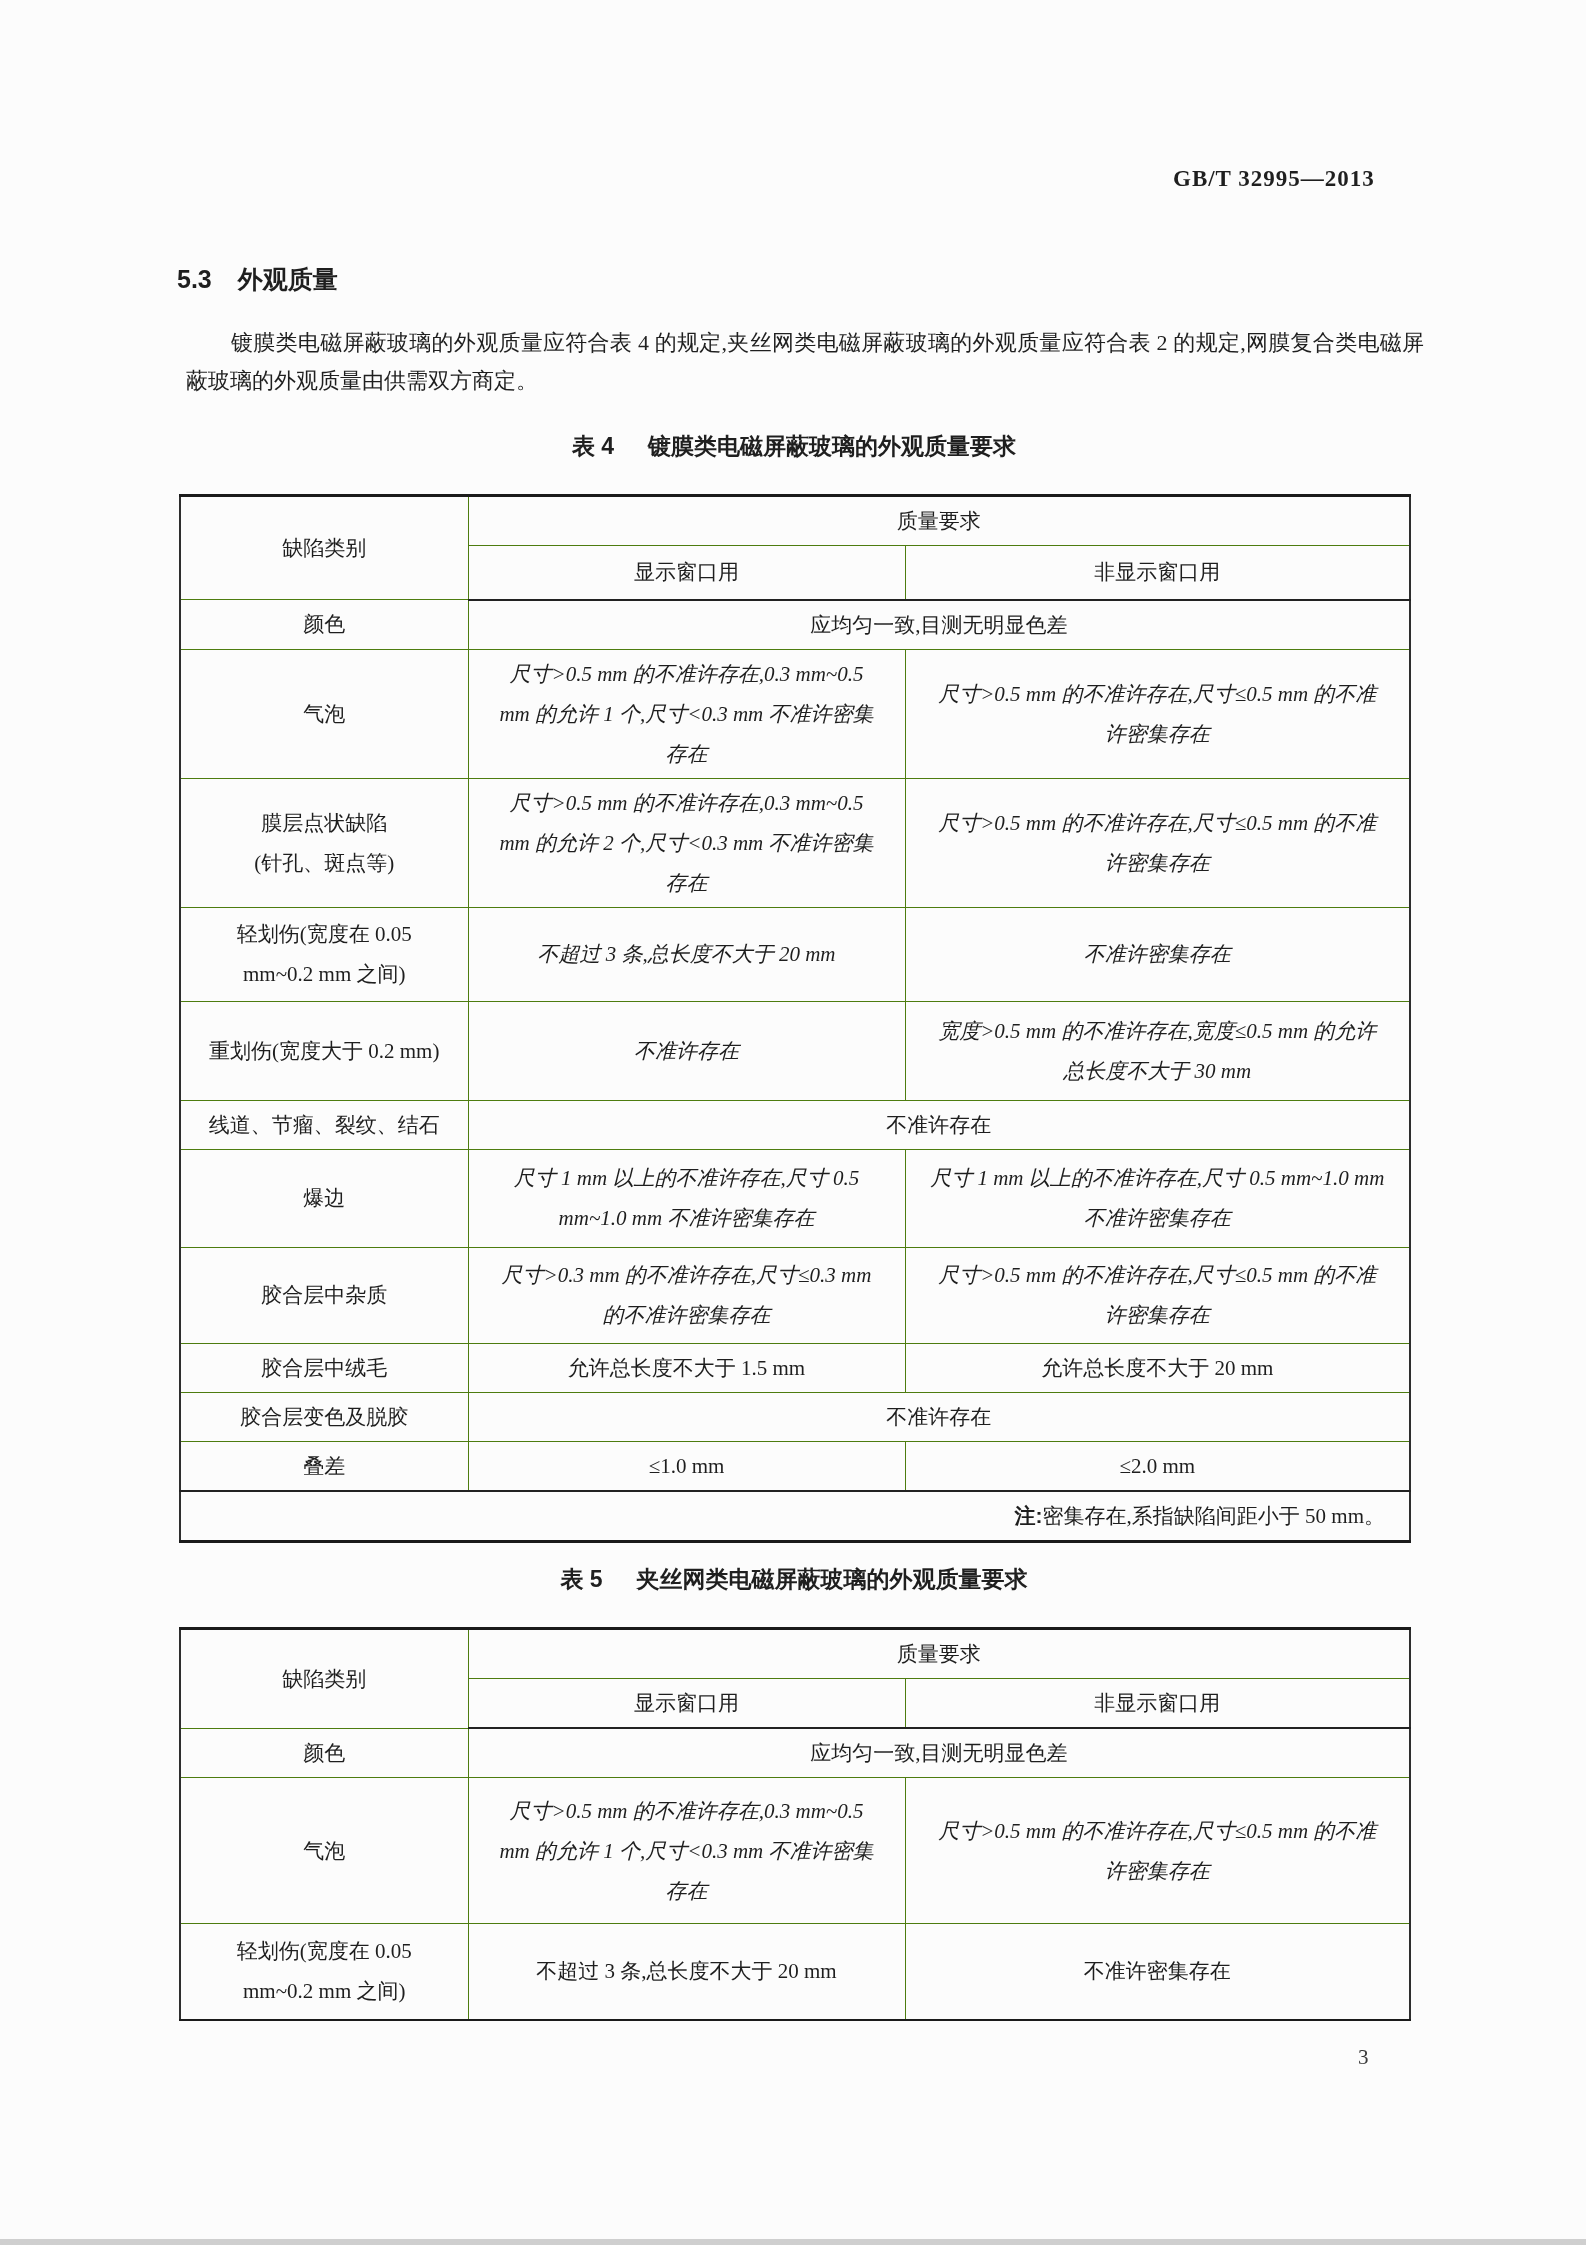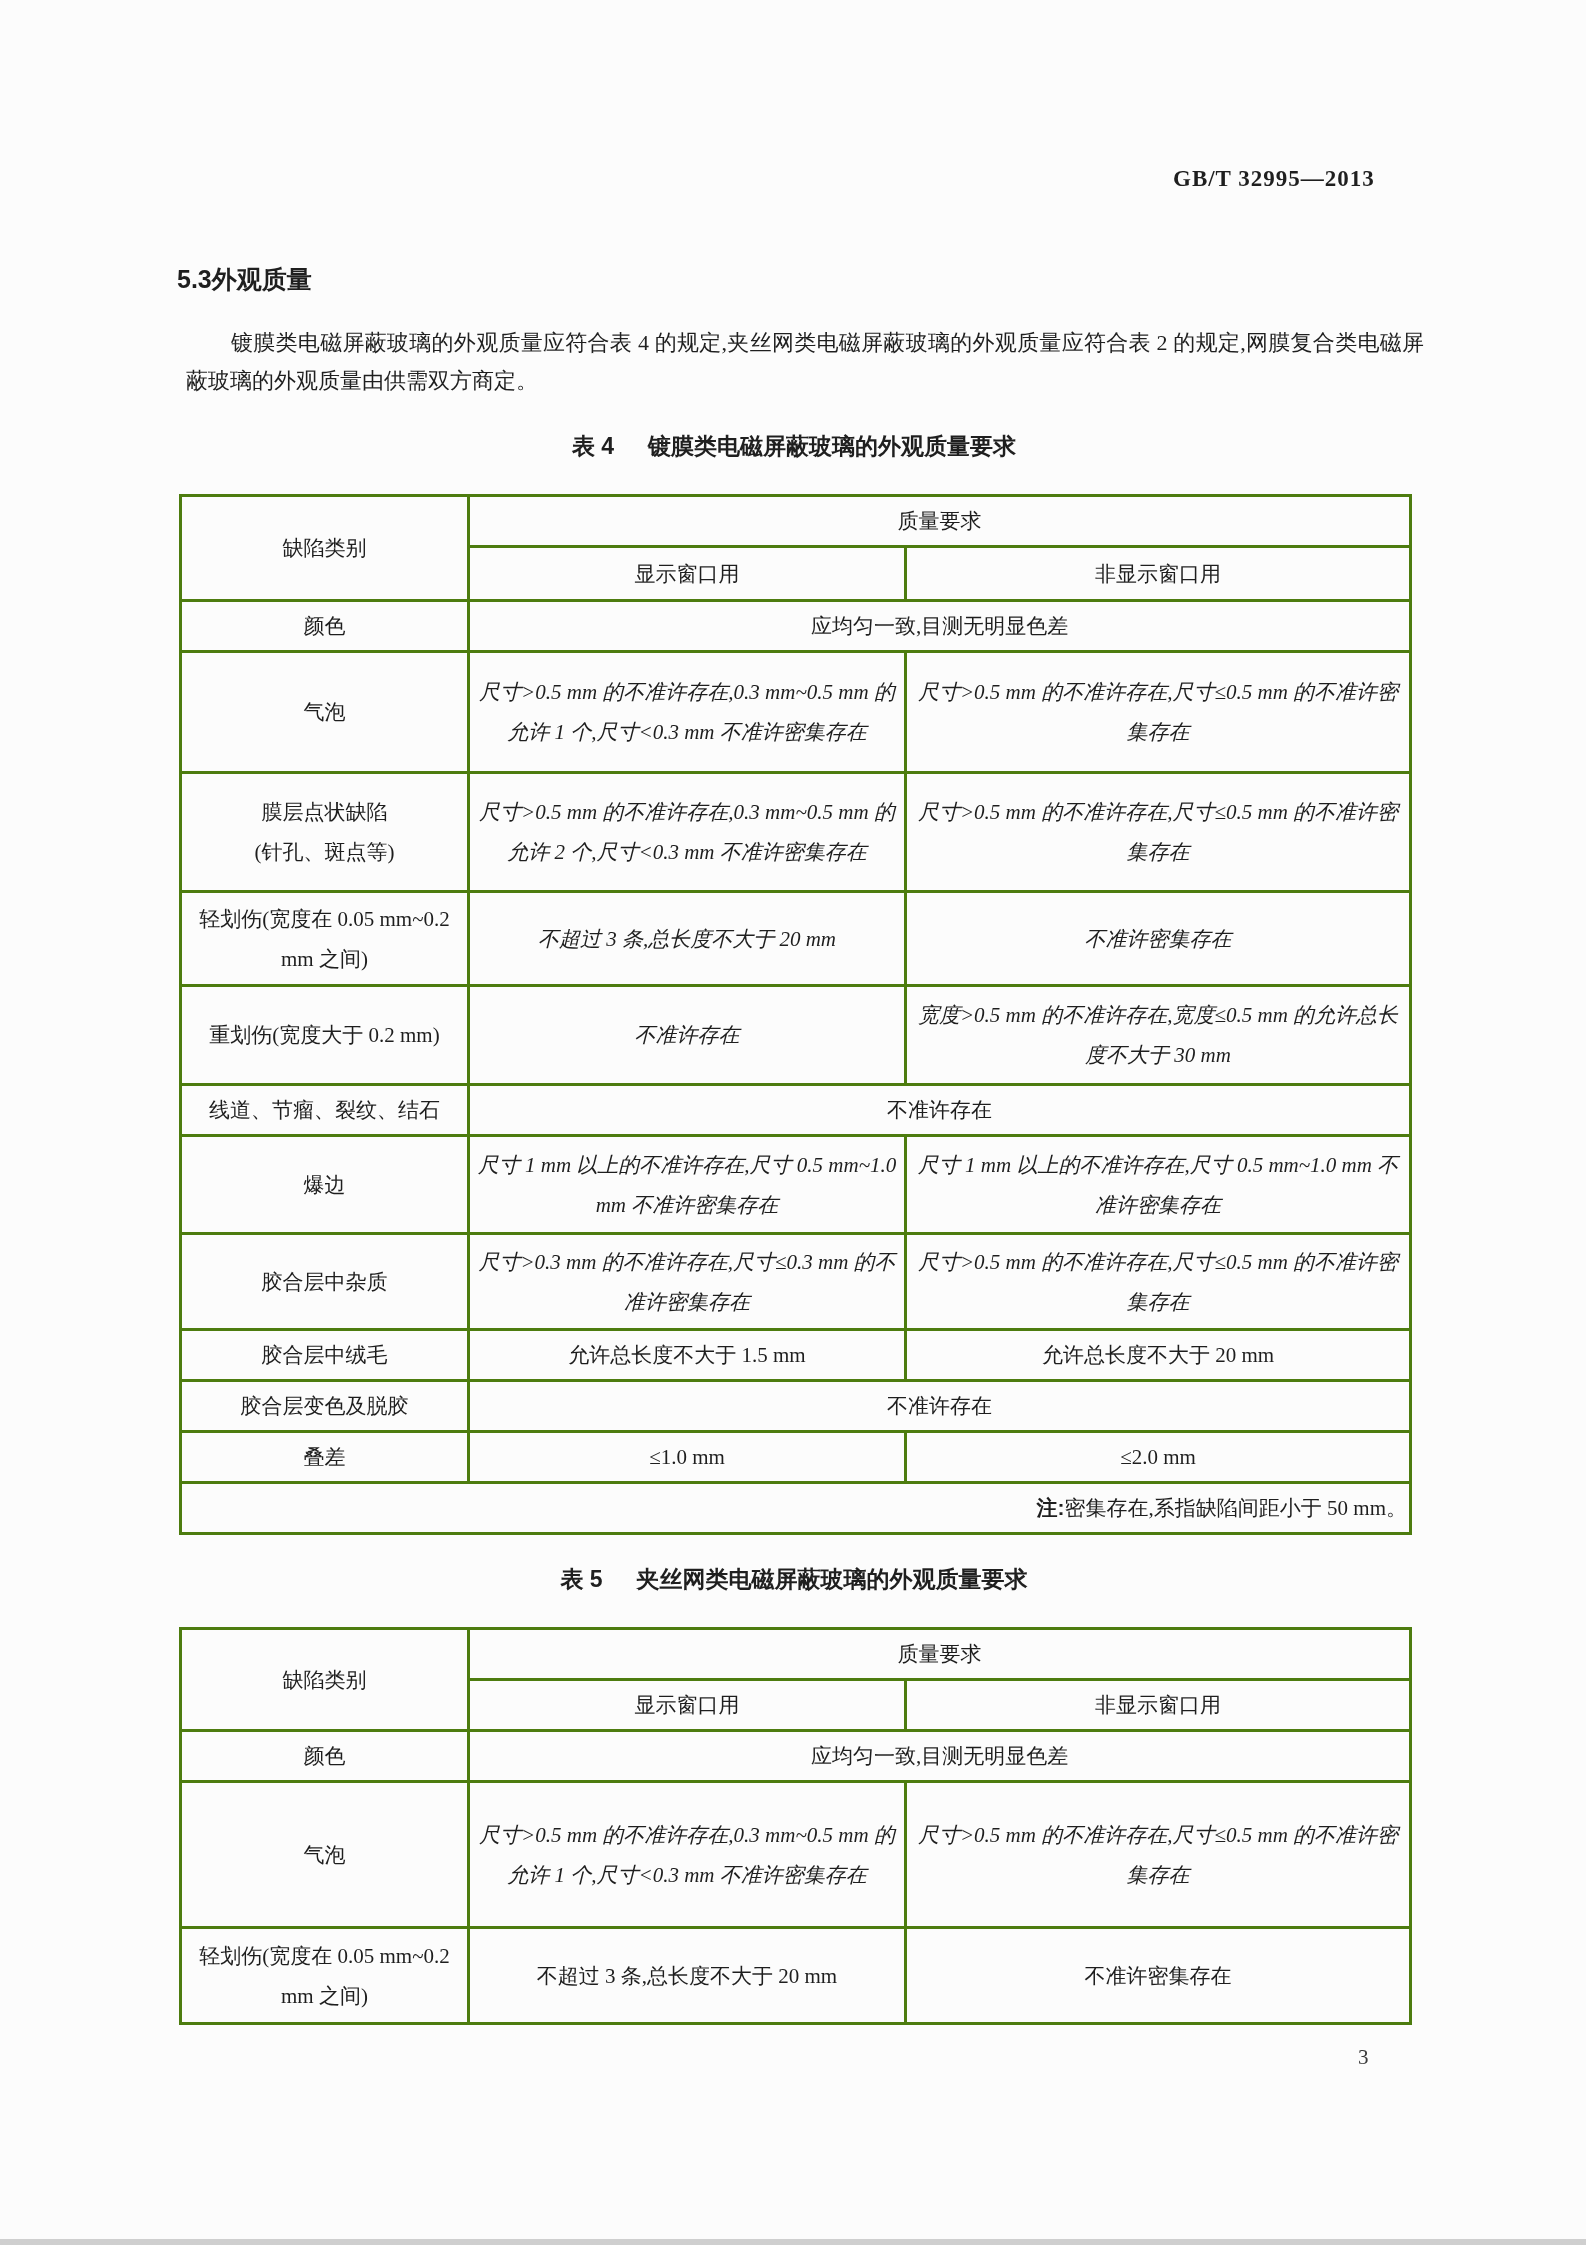--- a/index.html
+++ b/index.html
@@ -4,37 +4,37 @@
 <style>
   html,body{margin:0;padding:0;}
   body{width:1586px;height:2245px;position:relative;background:#fcfcfc;
        font-family:"Liberation Serif","DejaVu Serif",serif;color:#1f1f1f;}
   .abs{position:absolute;}
   .sans{font-family:"Liberation Sans","DejaVu Sans",sans-serif;}
 
   #header-code{top:166px;left:1173px;font-size:23px;font-weight:bold;letter-spacing:1px;}
 
   #section-heading{top:263px;left:177px;font-size:25px;font-weight:bold;}
-  #section-heading .num{}
+  #section-heading .num{margin-right:26px;}
 
   #paragraph{top:324px;left:186px;width:1238px;font-size:22px;line-height:38px;
              text-align:justify;text-indent:45px;}
 
   .tbl-title{width:1230px;left:179px;text-align:center;font-size:23px;font-weight:bold;}
   #table4-title{top:431px;}
   #table5-title{top:1564px;}
   .tbl-title .tno{margin-right:34px;}
 
   table.gb{border-collapse:collapse;table-layout:fixed;width:1230px;
            border-top:3px solid #1b1b1b;border-bottom:3px solid #1b1b1b;
            border-left:2px solid #2e2e2e;border-right:2px solid #2e2e2e;}
   #table4{top:494px;left:179px;}
   #table5{top:1627px;left:179px;}
-  table.gb td{border:3px solid #4d7c0f;font-size:21px;color:#1e1e1e;
-              vertical-align:middle;padding:4px 2px;line-height:40px;
+  table.gb td{border:1px solid #4d7c0f;font-size:21px;color:#1e1e1e;
+              vertical-align:middle;padding:4px 24px;line-height:40px;
               white-space:pre-line;}
   table.gb td.c{text-align:center;}
   table.gb td.l{text-align:center;font-style:italic;}
   tr.thick-below td{border-bottom:2px solid #222;}
   td.note-cell{text-align:right;padding-left:26px;line-height:26px;}
   .note-label{font-family:"Liberation Sans","DejaVu Sans",sans-serif;font-weight:bold;}
 
   #page-number{top:2045px;left:1358px;font-size:21px;color:#3a3a3a;}
   #scan-edge{left:0;bottom:0;width:1586px;height:6px;background:#cfcfcf;}
 </style>

